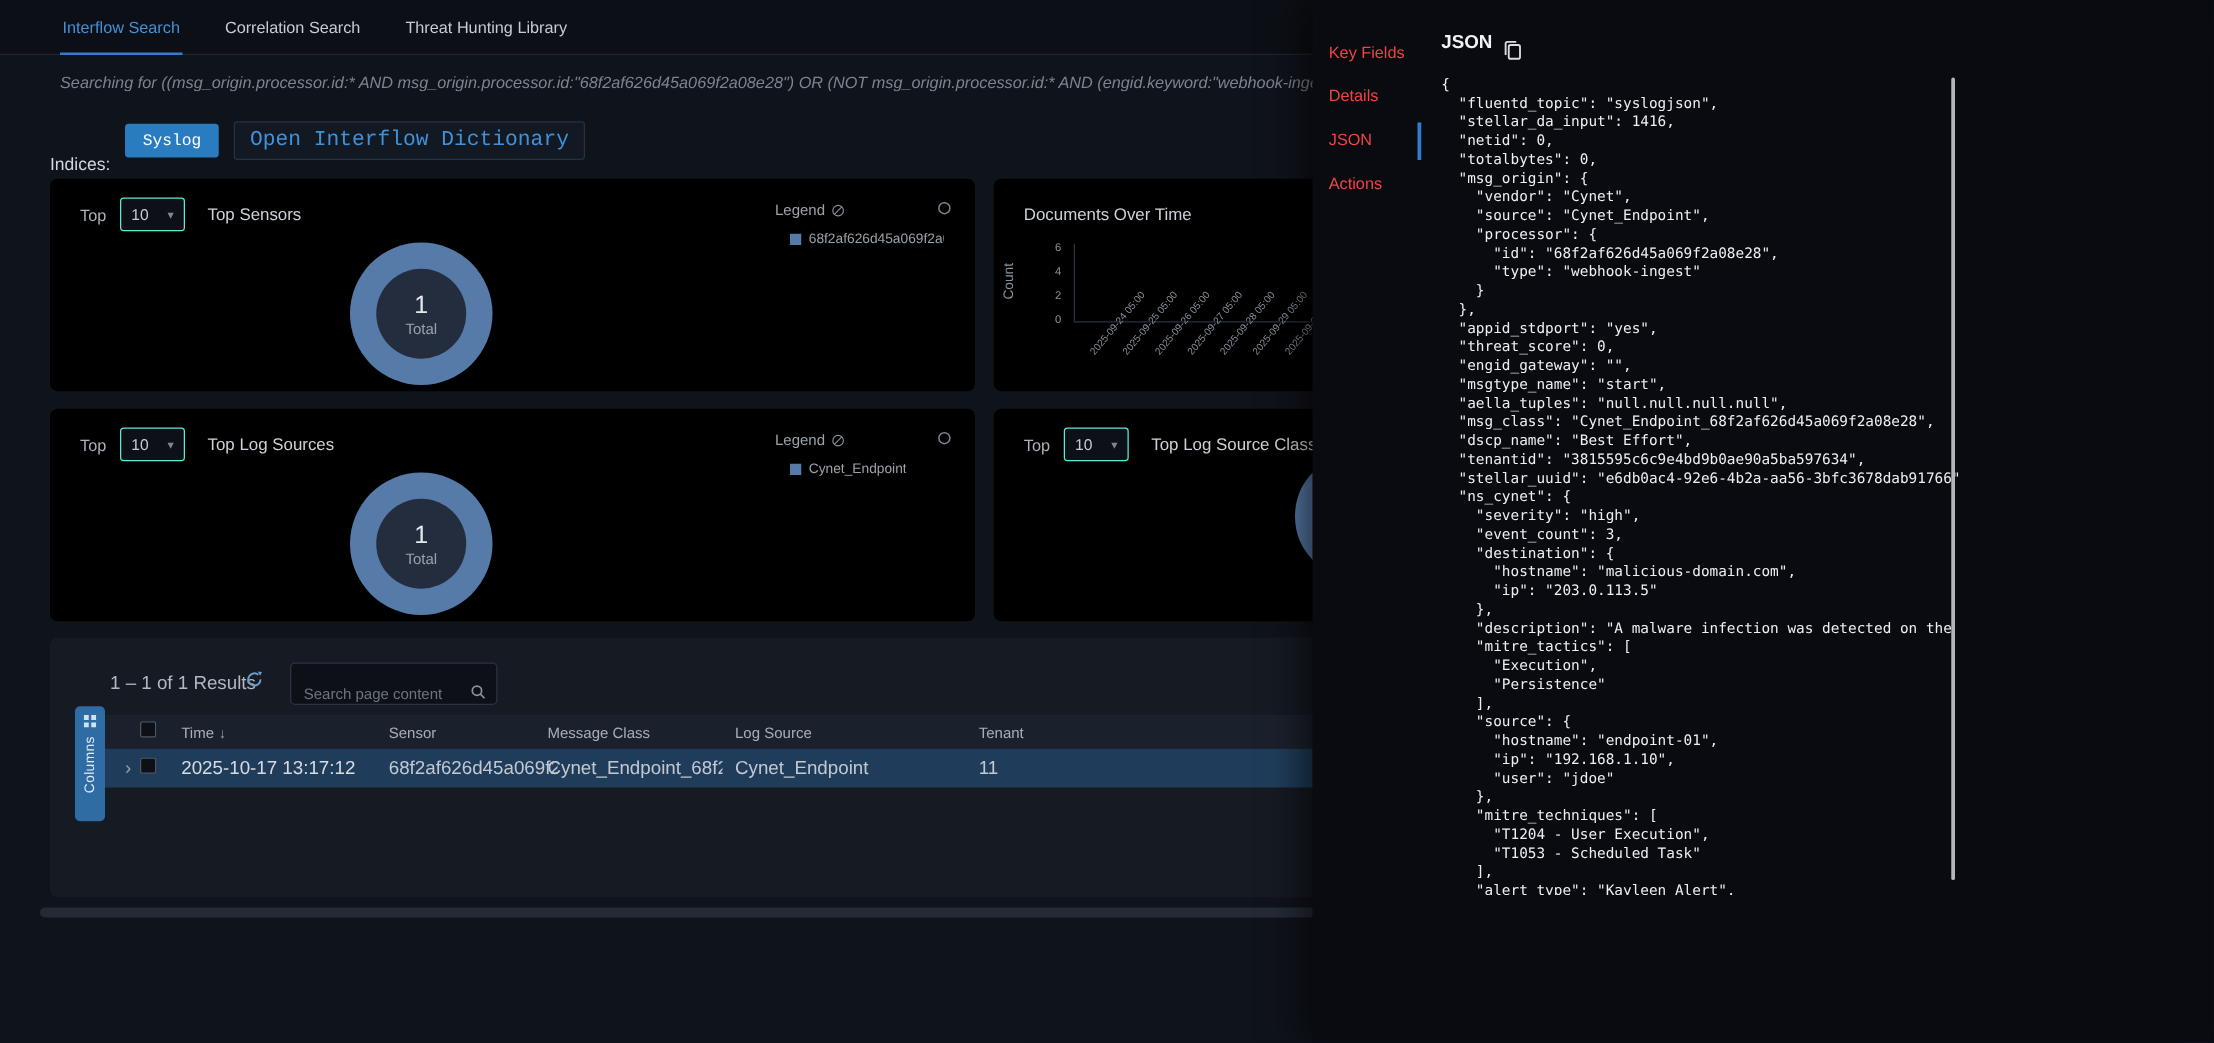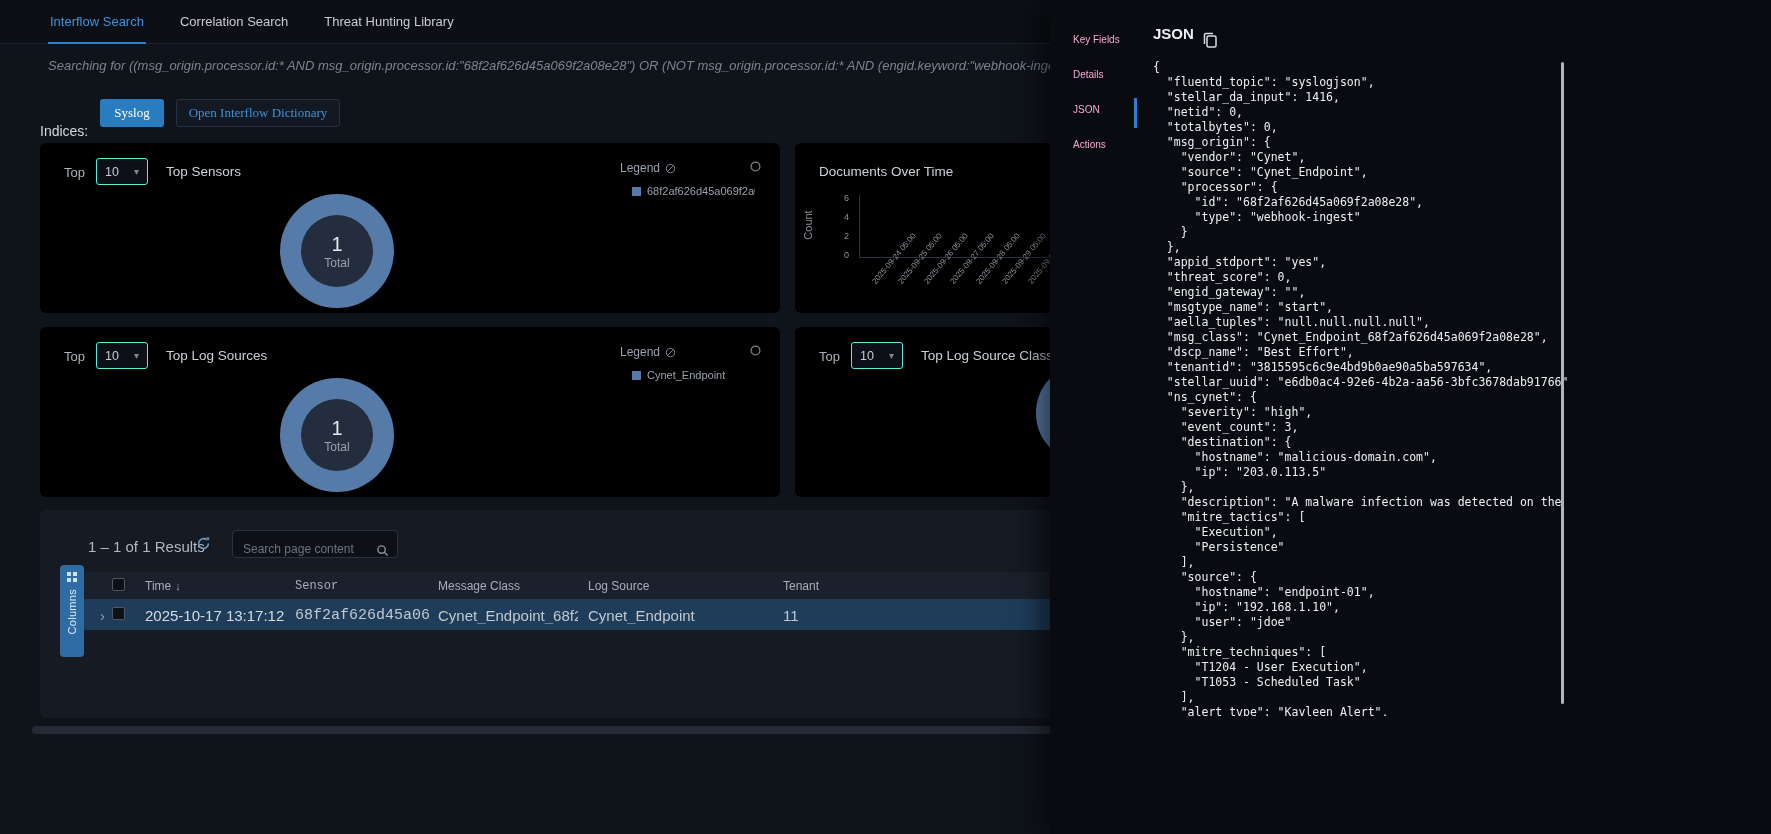--- a/index.html
+++ b/index.html
@@ -18,24 +18,24 @@
   .tab.active { color:var(--accent,#3f92d9); }
   .tab.active::after { content:""; position:absolute; left:0; right:0; bottom:-1px;
     height:2px; background:var(--accent_deep,#2f7fd1); }
 
   .search-line { position:absolute; left:48px; top:58px; width:1290px;
     font-size:13px; font-style:italic; color:#7c8490; white-space:nowrap; overflow:hidden; }
 
   .indices-row { position:absolute; left:40px; top:98px; height:29px;
     display:flex; align-items:center; gap:12px; }
   .indices-label { font-size:14px; color:#d3d8de;margin-top:37px; }
-  .btn { font-family:Liberation Serif, serif; cursor:pointer; }
+  .btn { font-family:Liberation Mono, monospace; cursor:pointer; }
   .btn-syslog { background:var(--syslog_button,#2a7cc0); color:#fff; font-size:13px;
     border:none; border-radius:3px; padding:6px 14px; }
-  .btn-dict { background:rgba(22,30,42,.6); color:var(--accent,#3f92d9); font-size:13px;
+  .btn-dict { background:rgba(22,30,42,.6); color:var(--accent,#3f92d9); font-size:17px;
     border:1px solid #263243; border-radius:3px; padding:5px 12px; }
 
   
   .panel { position:absolute; background:#000000; border-radius:6px; overflow:hidden; }
   .p-top-sensors   { left:40px;  top:143px; width:740px; height:170px; }
   .p-docs-time     { left:795px; top:143px; width:545px; height:170px; }
   .p-log-sources   { left:40px;  top:327px; width:740px; height:170px; }
   .p-log-classes   { left:795px; top:327px; width:545px; height:170px; }
 
   .top-label { position:absolute; left:24px; top:22px; font-size:13px; color:#aab0ba; }
@@ -79,55 +79,55 @@
     transform:rotate(-50deg); transform-origin:100% 0; text-align:right; height:52px; }
 
   
   .results-panel { position:absolute; left:40px; top:510px; width:1280px; height:208px;
     background:#151a23; border-radius:6px; }
   .results-count { position:absolute; left:48px; top:28px; font-size:15px; color:#b2b8c1; }
   .refresh-btn { position:absolute; left:156px; top:26px; width:16px; height:16px;
     cursor:pointer; line-height:0; }
   .search-wrap { position:absolute; left:192px; top:20px; width:166px; height:28px;
     background:#0d1117; border:1px solid #2b3340; border-radius:4px;
-    display:flex; align-items:flex-end; padding:0 8px; gap:6px; }
+    display:flex; align-items:flex-start; padding:16px 8px; gap:6px; }
   .search-wrap input { flex:1; min-width:0; background:transparent; border:none; outline:none;
     color:#cfd4da; font-size:12px; font-family:inherit; }
   .search-wrap input::placeholder { color:#6c7480; }
 
   .columns-tab { position:absolute; left:20px; top:55px; width:24px; height:92px;
     background:var(--columns_tab,#2e6ca3); border-radius:4px; cursor:pointer;
     display:flex; flex-direction:column; align-items:center; padding-top:7px; gap:7px; }
   .columns-label { writing-mode:vertical-rl; transform:rotate(180deg);
     font-size:11px; color:#dcebf7; letter-spacing:.3px; }
 
   .thead { position:absolute; left:44px; top:62px; width:1232px; height:27px; background:#1b212c; }
   .trow  { position:absolute; left:44px; top:89px; width:1232px; height:31px;
     background:var(--selected_row,#1f3d5a); cursor:pointer; }
   .cell { position:absolute; top:50%; transform:translateY(-50%);
     white-space:nowrap; overflow:hidden; }
   .hcell { font-size:12px; color:#a8aeb8; cursor:pointer; }
   .dcell { font-size:15px; color:#c2c8d0; }
   .c-expand { left:16px; } .c-check { left:28px; }
-  .c-time { left:61px; } .c-sensor { left:211px; width:135px;font-family:Liberation Mono, monospace; }
+  .c-time { left:61px; } .c-sensor { left:227px; width:135px; }
   .c-msgclass { left:354px; width:140px; } .c-logsource { left:504px; width:135px; }
   .c-tenant { left:651px;margin-left:48px; }
   .d-time { color:#d6dbe1; }
   .sort-arrow { color:#98a9bd; font-size:11px; margin-left:4px; }
   .chev { font-size:15px; color:#97a0ab; line-height:1; }
   .checkbox { display:inline-block; width:13px; height:13px; background:#0d1117;
     border:1px solid #4d5663; border-radius:2px; cursor:pointer; }
 
   .hscroll { position:absolute; left:32px; top:726px; width:1020px; height:8px;
     background:#242b36; border-radius:4px; cursor:pointer; }
 
   
   .overlay { position:absolute; left:1050px; top:0; width:721px; height:834px;
     background:#090b10; box-shadow:-10px 0 26px rgba(0,0,0,.55); }
-  .dnav-item { position:absolute; left:23px; font-size:10px; color:#f9a8d4;
+  .dnav-item { position:absolute; left:13px; font-size:13px; color:#ef4444;
     cursor:pointer; white-space:nowrap; }
   .dnav-0 { top:34px; } .dnav-1 { top:69px; } .dnav-2 { top:104px; } .dnav-3 { top:139px; }
   .active-bar { position:absolute; left:84px; top:98px; width:3px; height:30px;
     background:var(--accent_deep,#2f7fd1); }
   .json-header { position:absolute; left:103px; top:25px; font-size:15px;
     font-weight:bold; color:#f0f2f5; }
   .copy-btn { position:absolute; left:152px; top:31px; cursor:pointer; line-height:0; }
   .json-code { position:absolute; left:90px; top:60px; width:428px; height:656px;
     overflow:hidden; padding-left:13px;
     font-family:"DejaVu Sans Mono", monospace; font-size:11.5px; line-height:15px; color:#edeff1; }

